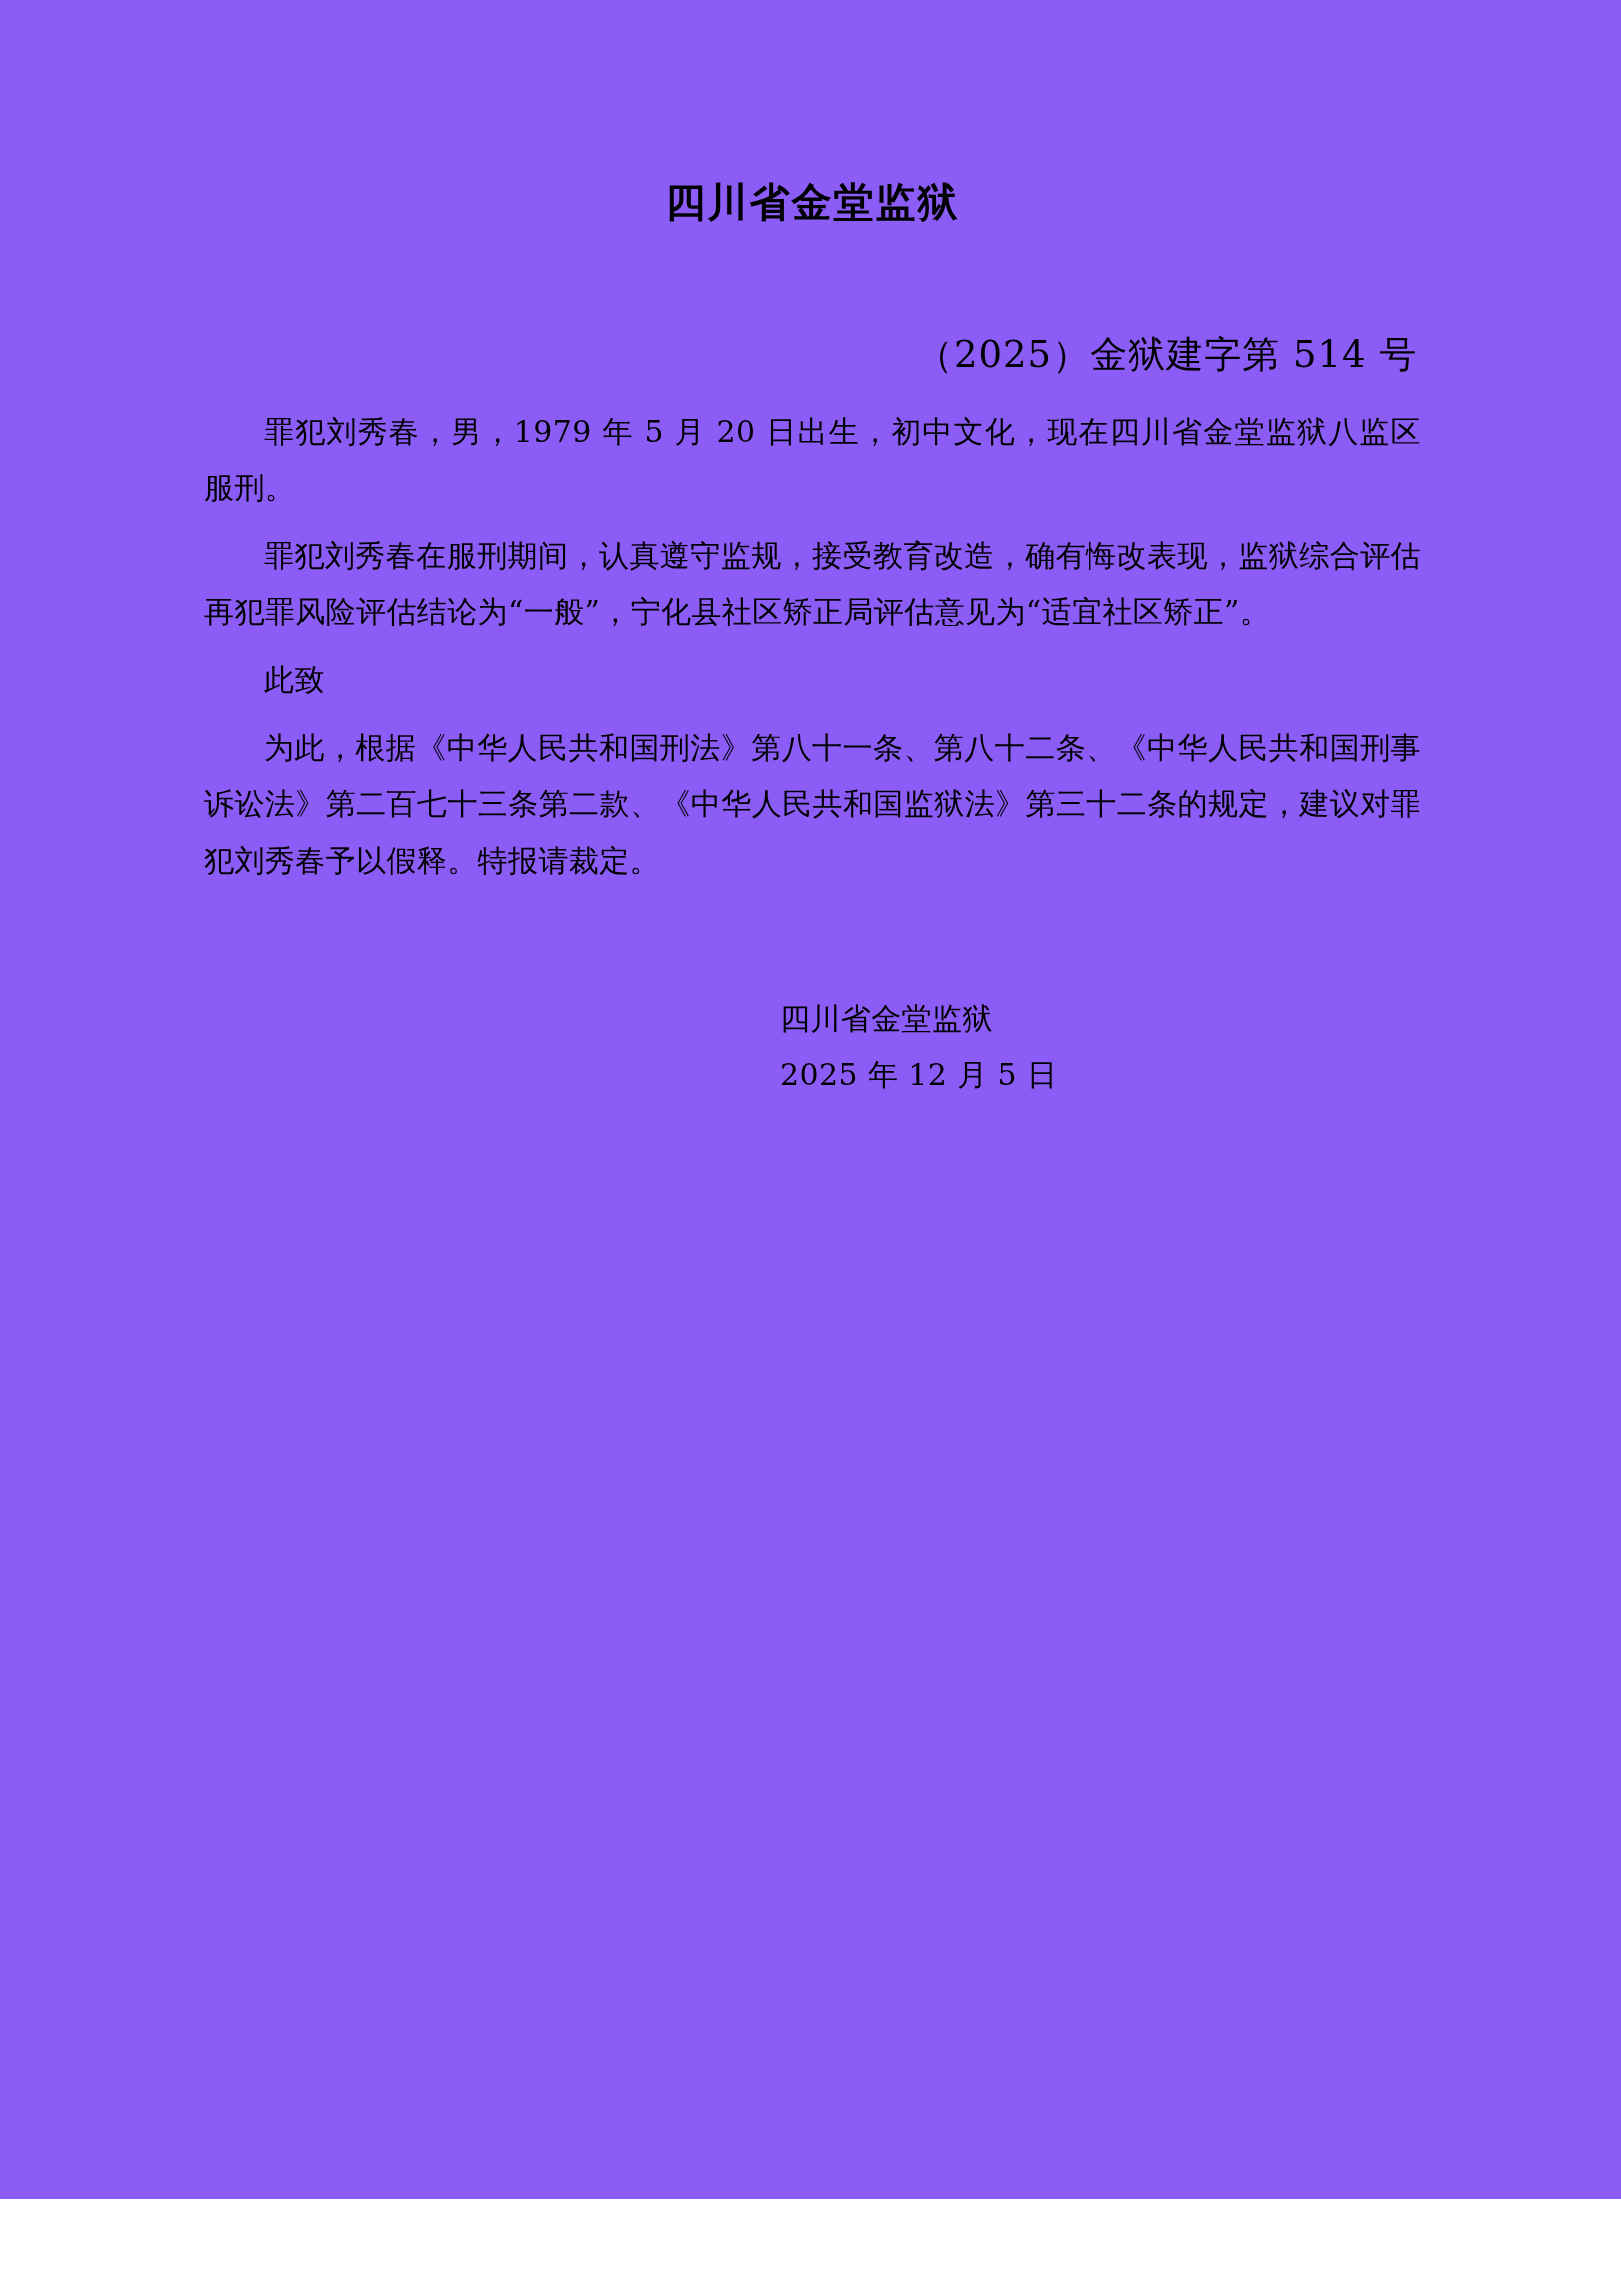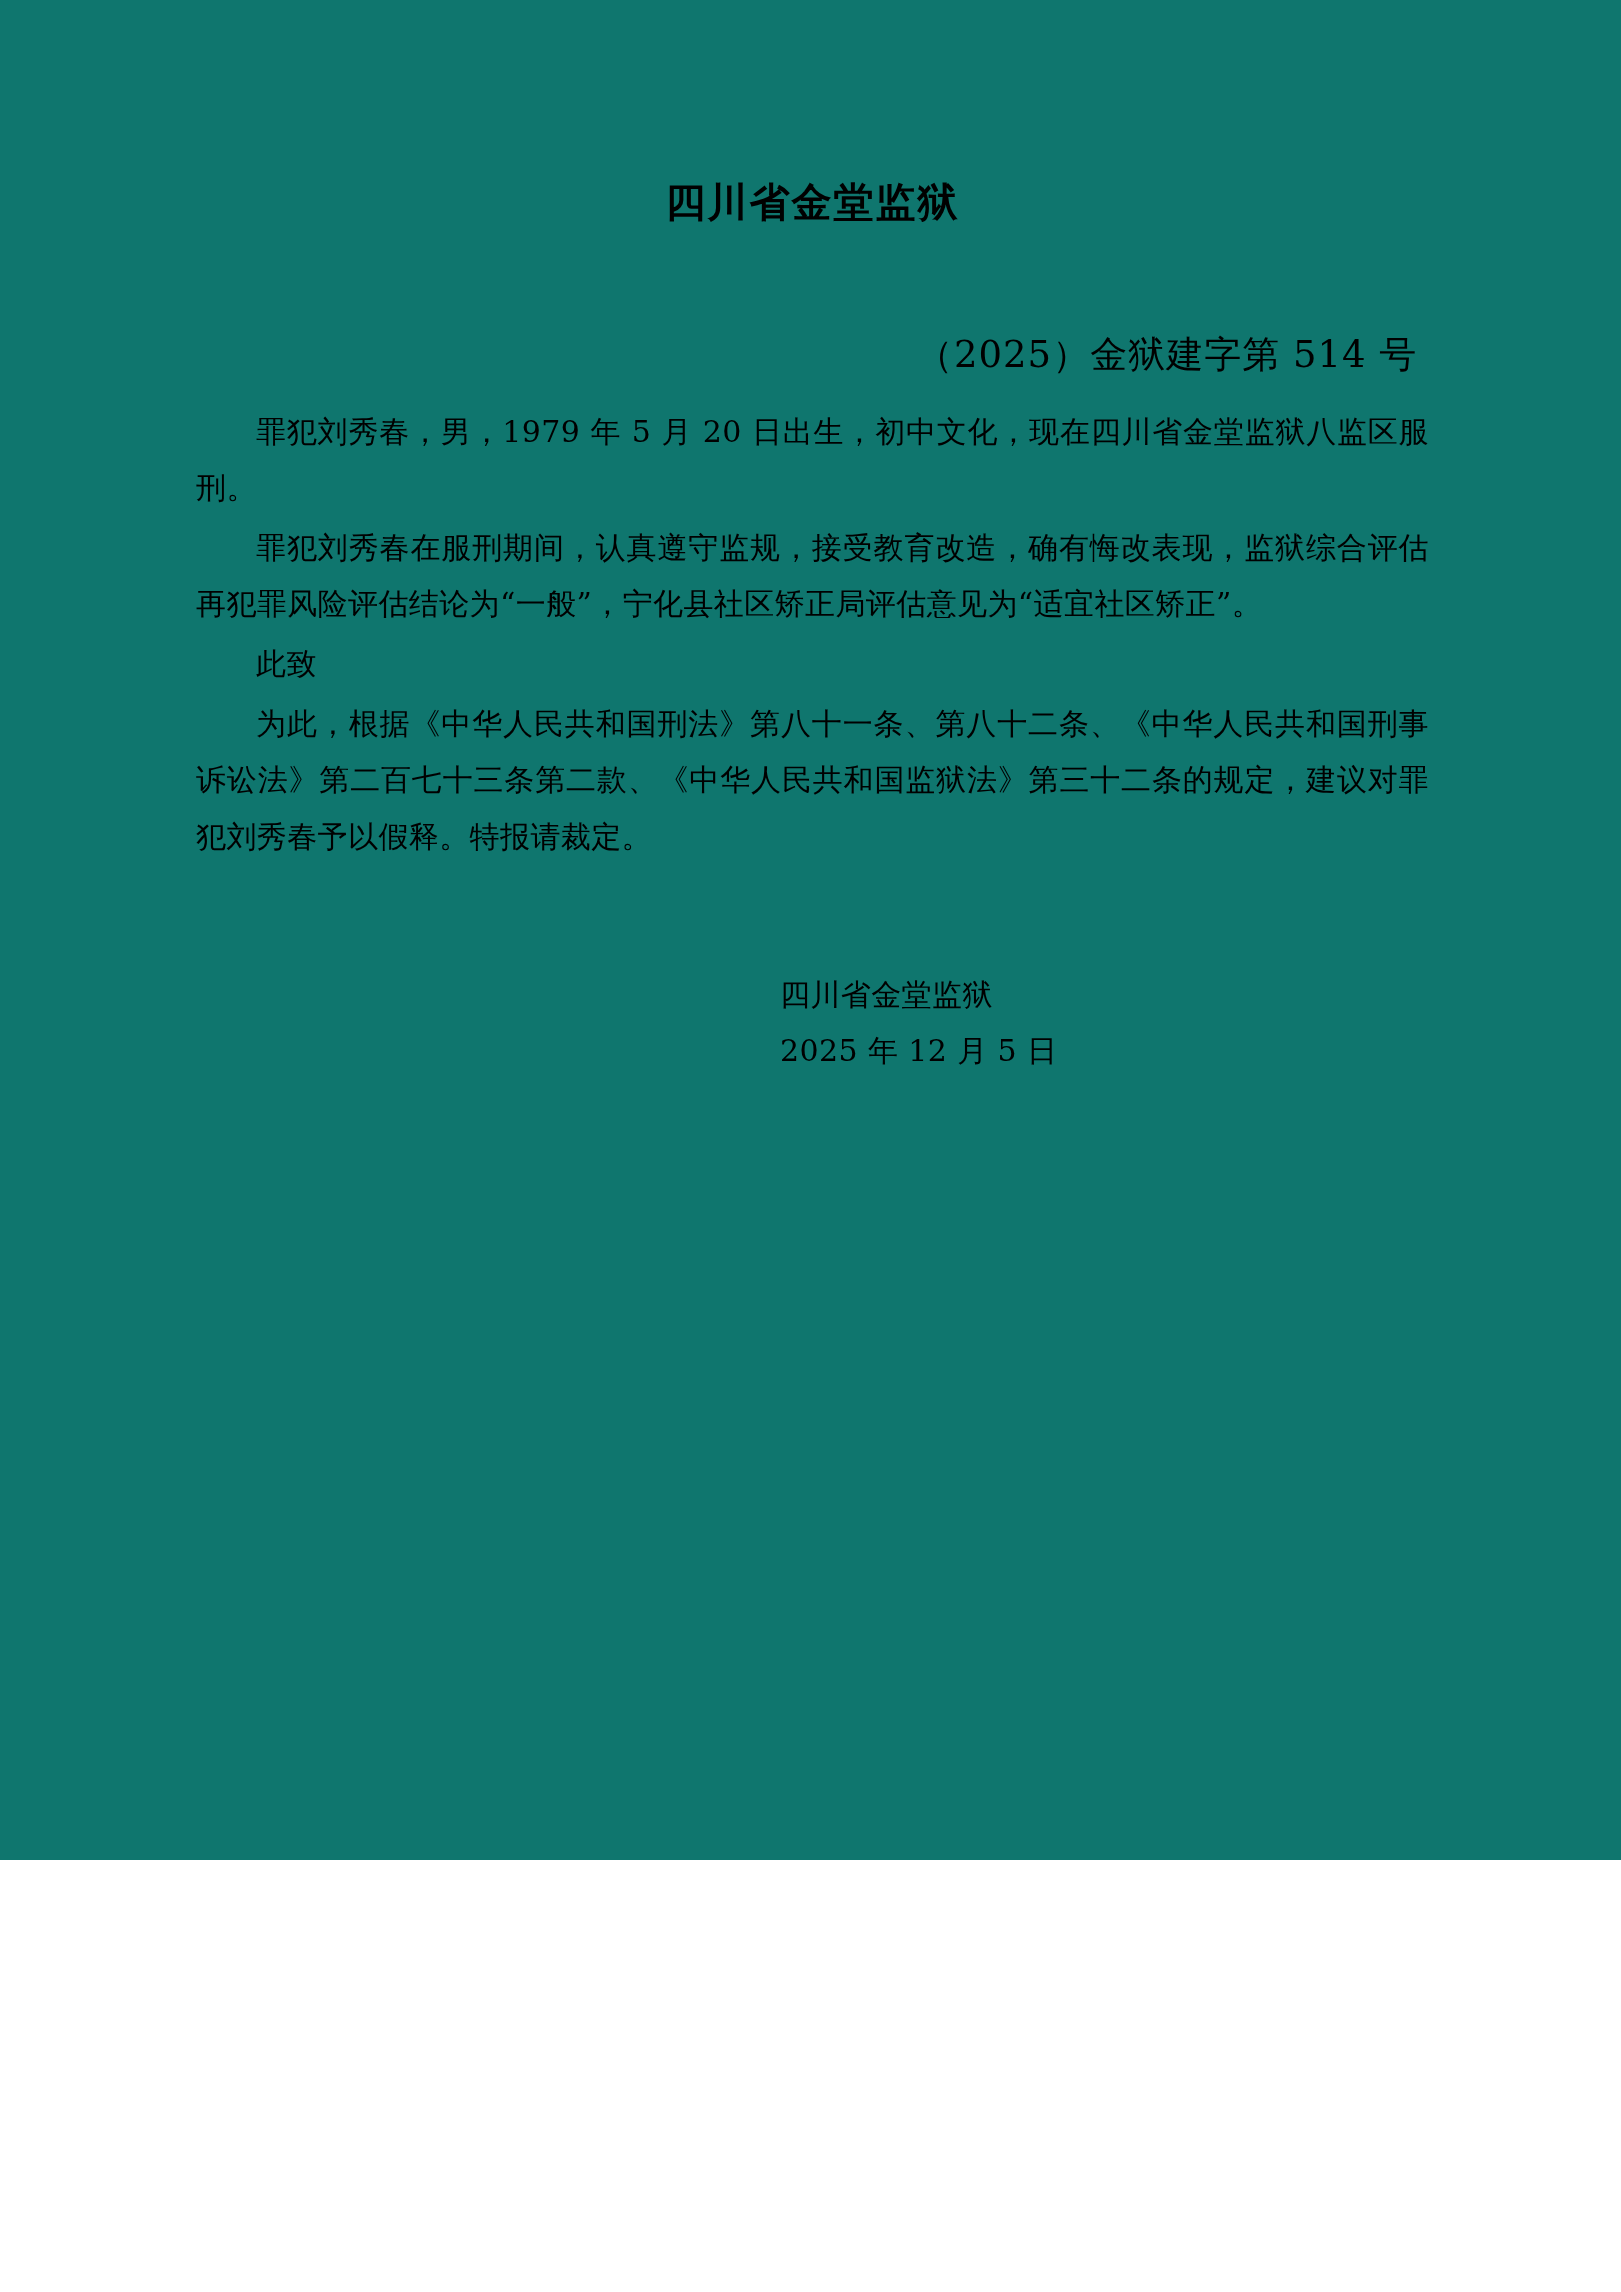--- a/index.html
+++ b/index.html
@@ -4,23 +4,23 @@
 <title>报请假释建议书</title>
 <style>
   html, body {
     margin: 0;
     padding: 0;
     background: #ffffff;
   }
   .page {
     position: relative;
     width: 1621px;
-    height: 1860px;
+    height: 2199px;
     margin: 0 auto;
-    background: #0f766e;
+    background: #8b5cf6;
     box-sizing: border-box;
     padding: 0;
     overflow: hidden;
     font-family: "DejaVu Serif", "Liberation Serif", serif;
     color: #000000;
   }
   .inner {
     position: absolute;
     left: 192px;
     top: 172px;
@@ -48,21 +48,21 @@
   }
   .body-text {
     margin-top: 21.6px;
     font-size: 30px;
     line-height: 1.87;
     text-align: justify;
     text-justify: inter-ideograph;
     letter-spacing: 0.4px;
   }
   .body-text p {
-    margin: 4px;
+    margin: 12px;
     text-indent: 2em;
   }
   .no-indent {
     text-indent: 0 !important;
   }
   .closing {
     margin-top: 102px;
     font-size: 30px;
     line-height: 1.87;
     padding-left: 588px;

